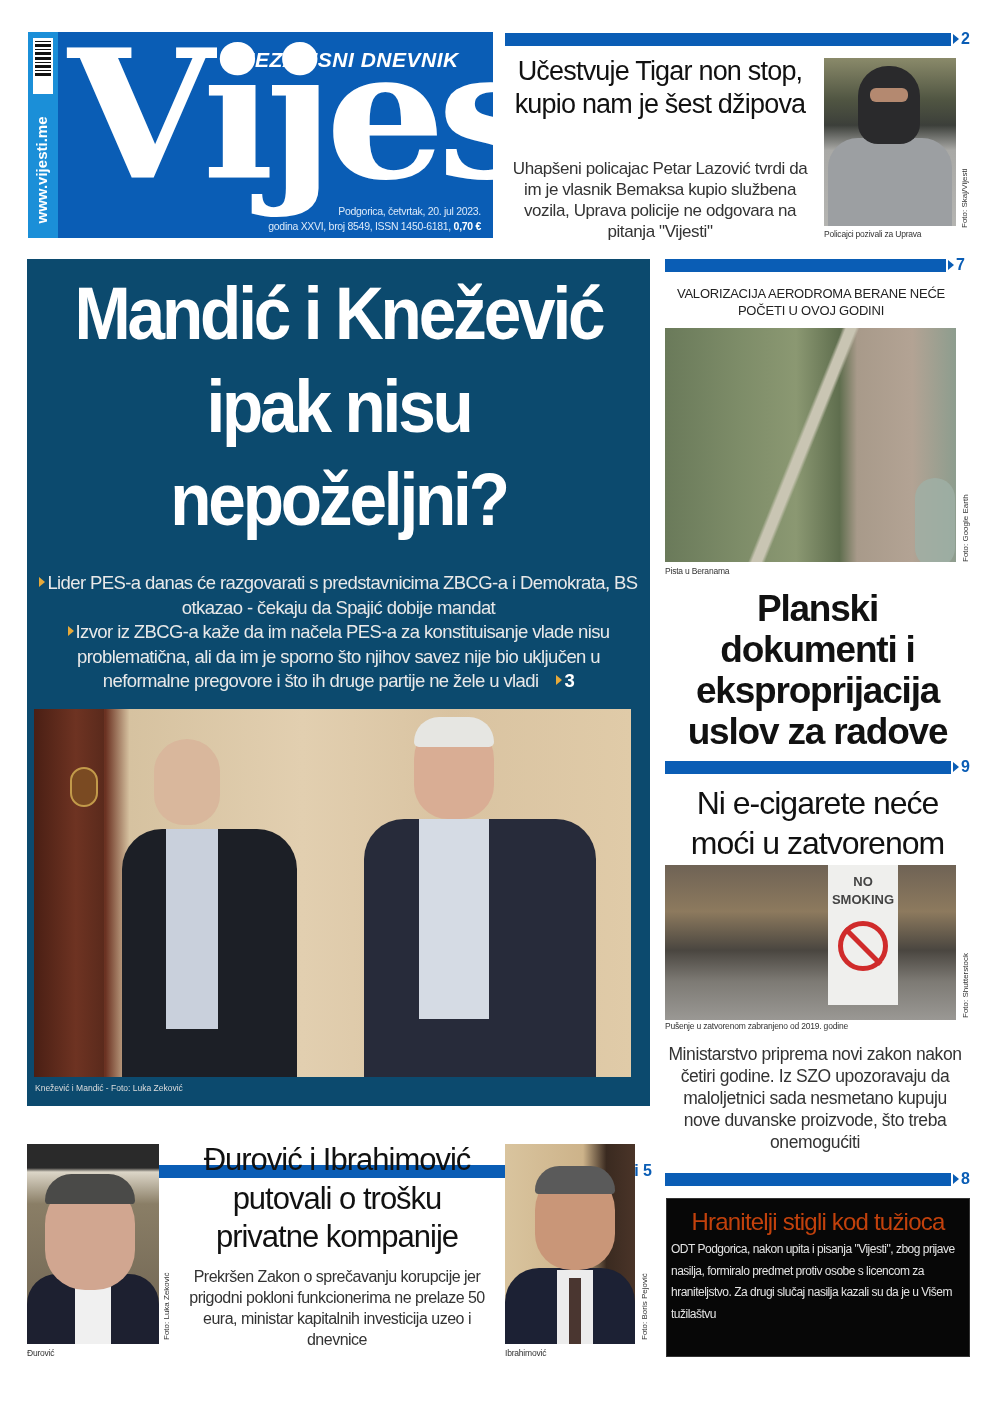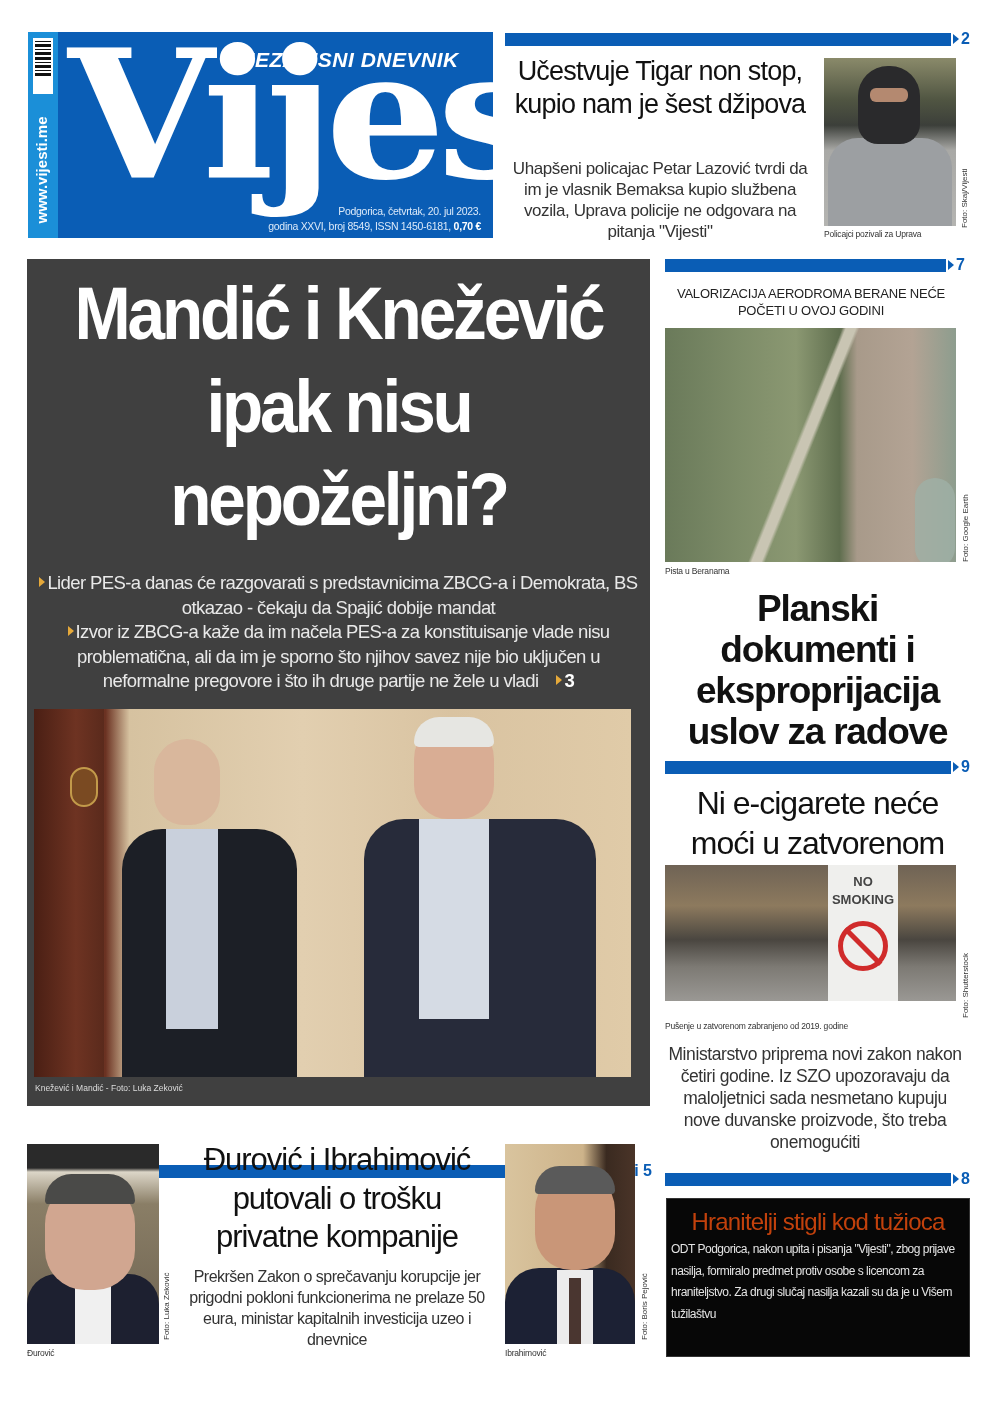--- a/index.html
+++ b/index.html
@@ -31,21 +31,21 @@
   .tr-sub { left: 505px; top: 158px; width: 310px; text-align: center; font-size: 17px; line-height: 21px; color: #333; letter-spacing: -0.4px; }
   .photo { overflow: hidden; }
   .masked-photo { left: 824px; top: 58px; width: 132px; height: 168px; background: linear-gradient(180deg, #8a8a6a 0%, #505542 25%, #3c3f3a 40%, #a9a9a6 55%, #b4b4b1 100%); }
   .masked-photo .head { left: 34px; top: 8px; width: 62px; height: 78px; border-radius: 30px 30px 20px 20px; background: #2a2a2c; }
   .masked-photo .eyes { left: 46px; top: 30px; width: 38px; height: 14px; border-radius: 6px; background: #b48970; }
   .masked-photo .shirt { left: 4px; top: 80px; width: 124px; height: 90px; border-radius: 30px 30px 0 0; background: #9c9fa2; }
   .caption-sm { font-size: 8.5px; color: #333; letter-spacing: -0.2px; white-space: nowrap; }
   .credit-v { font-size: 8px; color: #333; transform: rotate(-90deg); transform-origin: left top; white-space: nowrap; }
 
   
-  .lead { left: 27px; top: 259px; width: 623px; height: 847px; background: #404040; }
+  .lead { left: 27px; top: 259px; width: 623px; height: 847px; background: #0c4a6e; }
   .lead-title { left: 0; top: 8px; width: 623px; text-align: center; color: #fff; font-weight: bold; font-size: 75px; line-height: 93px; letter-spacing: -3.5px; transform: scaleX(0.9); }
   .lead-bullets { left: 10px; top: 312px; width: 603px; text-align: center; color: #e9e9e9; font-size: 18.5px; line-height: 24.5px; letter-spacing: -0.6px; }
   .lead-bullets .b-tri { display: inline-block; width: 0; height: 0; border-top: 5px solid transparent; border-bottom: 5px solid transparent; border-left: 6px solid #e6a93a; margin-right: 2px; vertical-align: 2px; }
   .lead-bullets .ref { color: #fff; font-weight: bold; margin-left: 18px; }
   .lead-photo { left: 7px; top: 450px; width: 597px; height: 368px; background: linear-gradient(90deg, #5a2a1c 0%, #6b3222 12%, #d6c2a0 16%, #e2cfb0 45%, #d9c3a1 70%, #e0cba8 100%); }
   .door { left: 0; top: 0; width: 70px; height: 368px; background: linear-gradient(90deg, #4a1f14, #6e3322 60%, #5a2a1c); }
   .crest { left: 36px; top: 58px; width: 28px; height: 40px; border-radius: 14px; background: #7a4a22; border: 2px solid #c29a4a; }
   .person { border-radius: 40px 40px 0 0; }
   .p1-jacket { left: 88px; top: 120px; width: 175px; height: 250px; background: #1c1f26; }
   .p1-shirt { left: 132px; top: 120px; width: 52px; height: 200px; background: #c9d0dc; }
@@ -58,21 +58,21 @@
 
   
   .rc-kicker { left: 665px; top: 285px; width: 292px; text-align: center; font-size: 13px; line-height: 17px; color: #222; letter-spacing: -0.2px; }
   .map-photo { left: 665px; top: 328px; width: 291px; height: 234px;
     background:
       linear-gradient(112deg, transparent 46%, #c9c5b3 47%, #c9c5b3 49.5%, transparent 50.5%),
       linear-gradient(90deg, #6a7a5a 0%, #7d8c68 25%, #8b9872 45%, #5f6e4e 60%, #a89a8a 66%, #b3a394 85%, #8d9d8e 100%); }
   .map-river { left: 250px; top: 150px; width: 40px; height: 90px; background: #9fb0a6; border-radius: 20px; opacity: 0.8; }
   .rc-planski { left: 665px; top: 588px; width: 305px; text-align: center; font-size: 37px; line-height: 41px; color: #111; letter-spacing: -1.2px; font-weight: bold; }
   .rc-ecig { left: 665px; top: 783px; width: 305px; text-align: center; font-size: 32px; line-height: 40px; color: #111; letter-spacing: -1px; }
-  .smoke-photo { left: 665px; top: 865px; width: 291px; height: 136px; background: linear-gradient(180deg, #6f6355 0%, #8d7a5e 30%, #4a4640 55%, #7d7a74 75%, #9a9894 100%); }
+  .smoke-photo { left: 665px; top: 865px; width: 291px; height: 155px; background: linear-gradient(180deg, #6f6355 0%, #8d7a5e 30%, #4a4640 55%, #7d7a74 75%, #9a9894 100%); }
   .nosmoke-sign { left: 163px; top: 0; width: 70px; height: 140px; background: #efefed; }
   .ns-text { left: 0; top: 8px; width: 70px; text-align: center; font-weight: bold; font-size: 13px; line-height: 18px; color: #444; }
   .ns-circle { left: 10px; top: 56px; width: 50px; height: 50px; border: 5px solid #d02b2b; border-radius: 50%; }
   .ns-slash { left: 10px; top: 79px; width: 50px; height: 5px; background: #d02b2b; transform: rotate(45deg); }
   .rc-smoke-sub { left: 665px; top: 1043px; width: 300px; text-align: center; font-size: 17.5px; line-height: 22px; color: #333; letter-spacing: -0.4px; }
   .hran-box { left: 666px; top: 1198px; width: 304px; height: 159px; background: #070707; border: 1px solid #333; }
   .hran-title { left: 0; top: 8px; width: 302px; text-align: center; color: #c2410c; font-size: 24px; line-height: 30px; letter-spacing: -0.8px; }
   .hran-sub { left: 4px; top: 40px; width: 294px; text-align: left; color: #e3e3e3; font-size: 12px; line-height: 21.5px; letter-spacing: -0.5px; }
 
   

